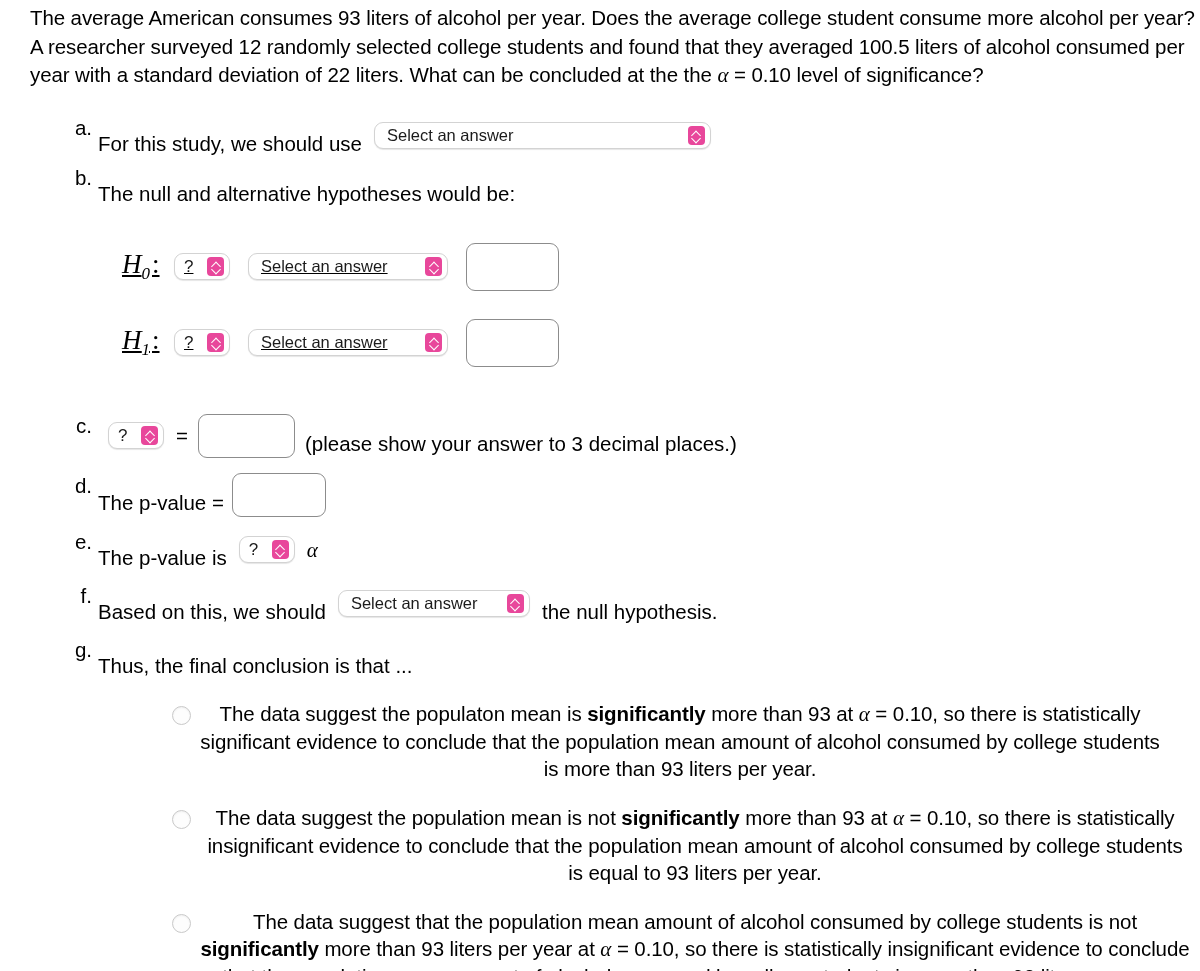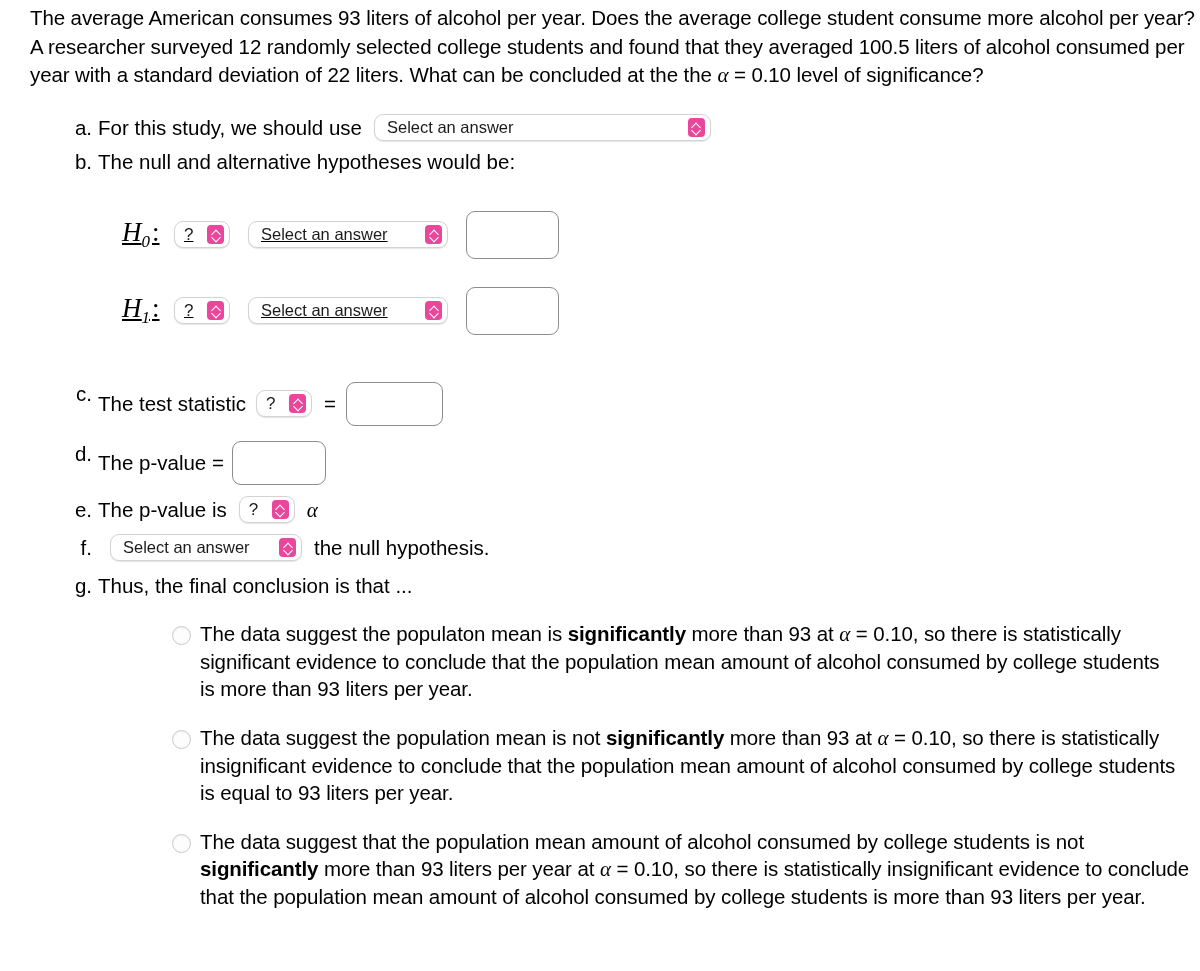--- a/index.html
+++ b/index.html
@@ -55,21 +55,21 @@
   }
   .marker {
     position: absolute;
     left: 36px;
     top: 0;
     width: 26px;
     text-align: right;
     font-size: 20.5px;
     line-height: inherit;
   }
-  .rowtext { white-space: nowrap; }
+  .rowtext { white-space: nowrap; margin-top: 16px; }
 
   
   .sel {
     display: inline-flex;
     align-items: center;
     justify-content: space-between;
     box-sizing: border-box;
     background: #ffffff;
     border: 1px solid #d3d3d3;
     border-radius: 9px;
@@ -189,20 +189,21 @@
 
   
   .options {
     margin-top: 18px;
     padding-left: 142px;
   }
   .option {
     display: flex;
     align-items: flex-start;
     margin-bottom: 22px;
+    text-align: center;
   }
   .radio {
     flex: none;
     width: 17px;
     height: 17px;
     border-radius: 50%;
     background: #fdfdfd;
     border: 1px solid #c9c9c9;
     box-shadow: inset 0 1px 2px rgba(0,0,0,0.06);
     margin-top: 6px;
@@ -270,47 +271,48 @@
         <span class="sel sel-mid">
           <span class="sel-label">Select an answer</span>
           <span class="stepper"></span>
         </span>
         <span class="tinput tinput-hyp"></span>
       </div>
     </div>
 
     <li class="qrow row-c">
       <span class="marker">c.</span>
-      <span class="rowtext">The test statistic</span>
       <span class="sel sel-narrow">
         <span class="sel-label">?</span>
         <span class="stepper"></span>
       </span>
       <span class="eq">=</span>
       <span class="tinput tinput-ts"></span>
+      <span class="rowtext">(please show your answer to 3 decimal places.)</span>
     </li>
 
     <li class="qrow row-d">
       <span class="marker">d.</span>
       <span class="rowtext">The p-value =</span>
       <span class="tinput tinput-pval"></span>
     </li>
 
     <li class="qrow row-e">
       <span class="marker">e.</span>
       <span class="rowtext">The p-value is</span>
       <span class="sel sel-narrow">
         <span class="sel-label">?</span>
         <span class="stepper"></span>
       </span>
       <span class="alpha">α</span>
     </li>
 
     <li class="qrow row-f">
       <span class="marker">f.</span>
+      <span class="rowtext">Based on this, we should</span>
       <span class="sel sel-fmid">
         <span class="sel-label">Select an answer</span>
         <span class="stepper"></span>
       </span>
       <span class="rowtext">the null hypothesis.</span>
     </li>
 
     <li class="qrow row-g">
       <span class="marker">g.</span>
       <span class="rowtext">Thus, the final conclusion is that ...</span>

